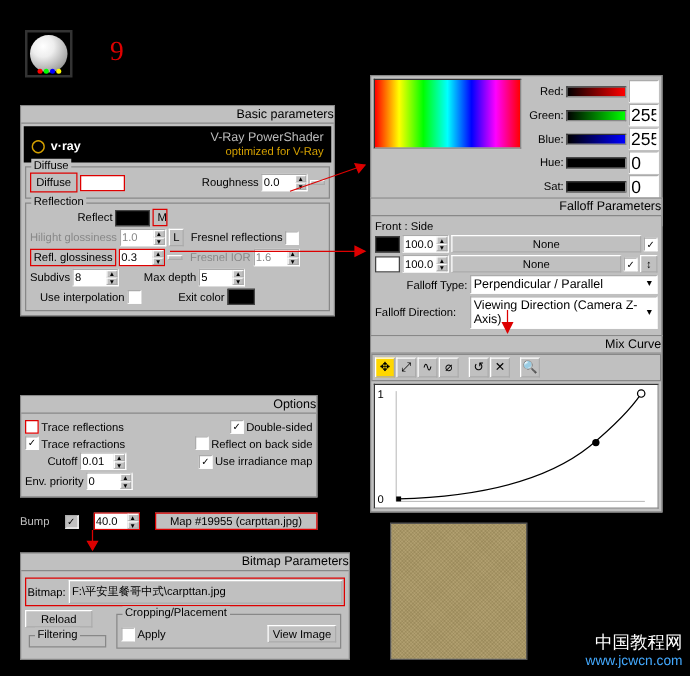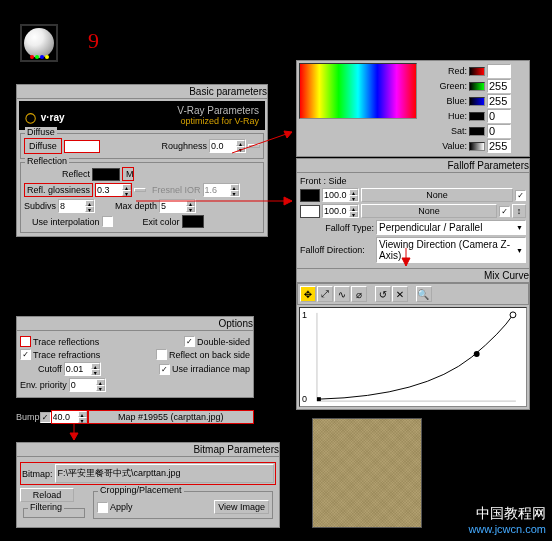--- a/index.html
+++ b/index.html
@@ -25,33 +25,33 @@
 .spin { display: flex; border: 1px inset #fff; background: #fff; }
 .spin input { border: none; width: 26px; font-size: 9px; padding: 0 1px; background: #fff; }
 .spin .sp { width: 9px; display: flex; flex-direction: column; background: #c0c0c0; }
 .spin .sp span { height: 6px; font-size: 6px; line-height: 6px; text-align: center; border: 1px outset #fff; }
 .btn { border: 1px outset #fff; background: #c0c0c0; padding: 1px 3px; font-size: 9px; text-align: center; }
 .ck { width: 11px; height: 11px; border: 1px inset #fff; background: #fff; display: inline-flex; align-items: center; justify-content: center; font-size: 8px; }
 .redbox { border: 1px solid #d00 !important; }
 .dis { color: #888; }
 .color-picker { position: absolute; top: 60px; left: 296px; width: 234px; background: #c0c0c0; border: 1px solid #888; padding: 2px; }
 .hue-bar { width: 118px; height: 56px; background: linear-gradient(to right, red, yellow, lime, cyan, blue, magenta, red); border: 1px inset #888; }
-.cp-row { display: flex; align-items: center; gap: 2px; margin: 1px 16px; }
+.cp-row { display: flex; align-items: center; gap: 2px; margin: 1px 0; }
 .cp-lbl { width: 32px; font-size: 9px; text-align: right; }
-.cp-in { width: 24px; border: 1px inset #fff; background: #fff; font-size: 11px; padding: 0 1px; }
+.cp-in { width: 24px; border: 1px inset #fff; background: #fff; font-size: 14px; padding: 0 1px; }
 .falloff { top: 158px; left: 296px; width: 234px; }
 .dd { border: 1px inset #fff; background: #fff; font-size: 9px; padding: 1px 2px; display: flex; justify-content: space-between; align-items: center; }
 .dd .arr { font-size: 7px; }
 .mixcurve { top: 268px; left: 296px; width: 234px; }
 .curve-toolbar { display: flex; gap: 1px; padding: 2px; background: #c0c0c0; border: 1px solid #888; }
 .tbtn { width: 16px; height: 16px; border: 1px outset #fff; background: #c0c0c0; display: flex; align-items: center; justify-content: center; font-size: 10px; }
 .curve-area { background: #fff; border: 1px inset #888; height: 100px; position: relative; margin: 2px; }
 .texture { position: absolute; top: 418px; left: 312px; width: 110px; height: 110px; border: 1px solid #555; background: repeating-linear-gradient(45deg, #d4c9a8 0 1px, #c8bd9a 1px 2px), repeating-linear-gradient(-45deg, #d4c9a8 0 1px, #c8bd9a 1px 2px); background-blend-mode: multiply; }
 .options { top: 316px; left: 16px; width: 238px; }
-.bump { position: absolute; top: 410px; left: 16px; width: 238px; display: flex; gap: 0; align-items: center; }
+.bump { position: absolute; top: 410px; left: 16px; width: 238px; display: flex; gap: 12px; align-items: center; }
 .bmpparam { top: 442px; left: 16px; width: 264px; }
 .arrow { position: absolute; stroke: #d00; fill: #d00; }
 .watermark { position: absolute; bottom: 6px; right: 6px; text-align: right; }
 .watermark .cn { color: #fff; font-size: 14px; font-family: SimSun; }
 .watermark .url { color: #4af; font-size: 11px; }
 input { font-family: inherit; }
 </style>
 </head>
 <body>
 
@@ -64,21 +64,21 @@
       <span style="background:#ff0"></span>
     </div>
 </div>
 <div class="num9">9</div>
 
 <div class="panel" style="top:84px;left:16px;width:252px">
   <div class="rollout-title">Basic parameters</div>
   <div class="vray-banner">
     <span class="vray-logo"><span class="o">◯</span> <span>v·ray</span></span>
     <div class="vray-text">
-      <div class="t1">V-Ray Parameters</div>
+      <div class="t1">V-Ray PowerShader</div>
       <div class="t2">optimized for V-Ray</div>
     </div>
   </div>
   <div class="group">
     <span class="group-title">Diffuse</span>
     <div class="row">
       <span class="lbl redbox" style="padding:2px 4px">Diffuse</span>
       <span class="swatch redbox" style="background:#fff;width:36px"></span>
       <span class="lbl" style="margin-left:auto">Roughness</span>
       <div class="spin">
@@ -90,20 +90,33 @@
         </div>
       <span class="btn" style="width:12px"></span>
     </div>
   </div>
   <div class="group">
     <span class="group-title">Reflection</span>
     <div class="row">
       <span class="lbl" style="margin-left:38px">Reflect</span>
       <span class="swatch" style="background:#000"></span>
       <span class="btn redbox" style="width:12px">M</span>
+    </div>
+    <div class="row">
+      <span class="lbl dis">Hilight glossiness</span>
+      <div class="spin">
+          <input class="dis" value="1.0" style="">
+          <div class="sp">
+            <span>▴</span>
+            <span>▾</span>
+          </div>
+        </div>
+      <span class="btn" style="width:12px">L</span>
+      <span class="lbl" style="margin-left:4px">Fresnel reflections</span>
+      <span class="ck"></span>
     </div>
     <div class="row">
       <span class="lbl redbox" style="padding:1px 2px">Refl. glossiness</span>
       <div class="spin redbox">
           <input value="0.3" style="">
           <div class="sp">
             <span>▴</span>
             <span>▾</span>
           </div>
         </div>

